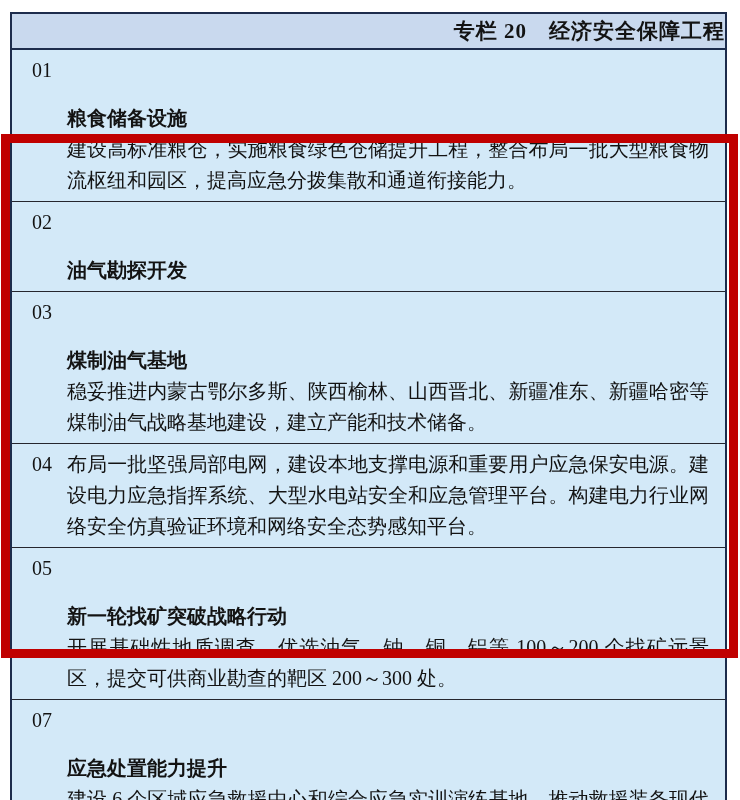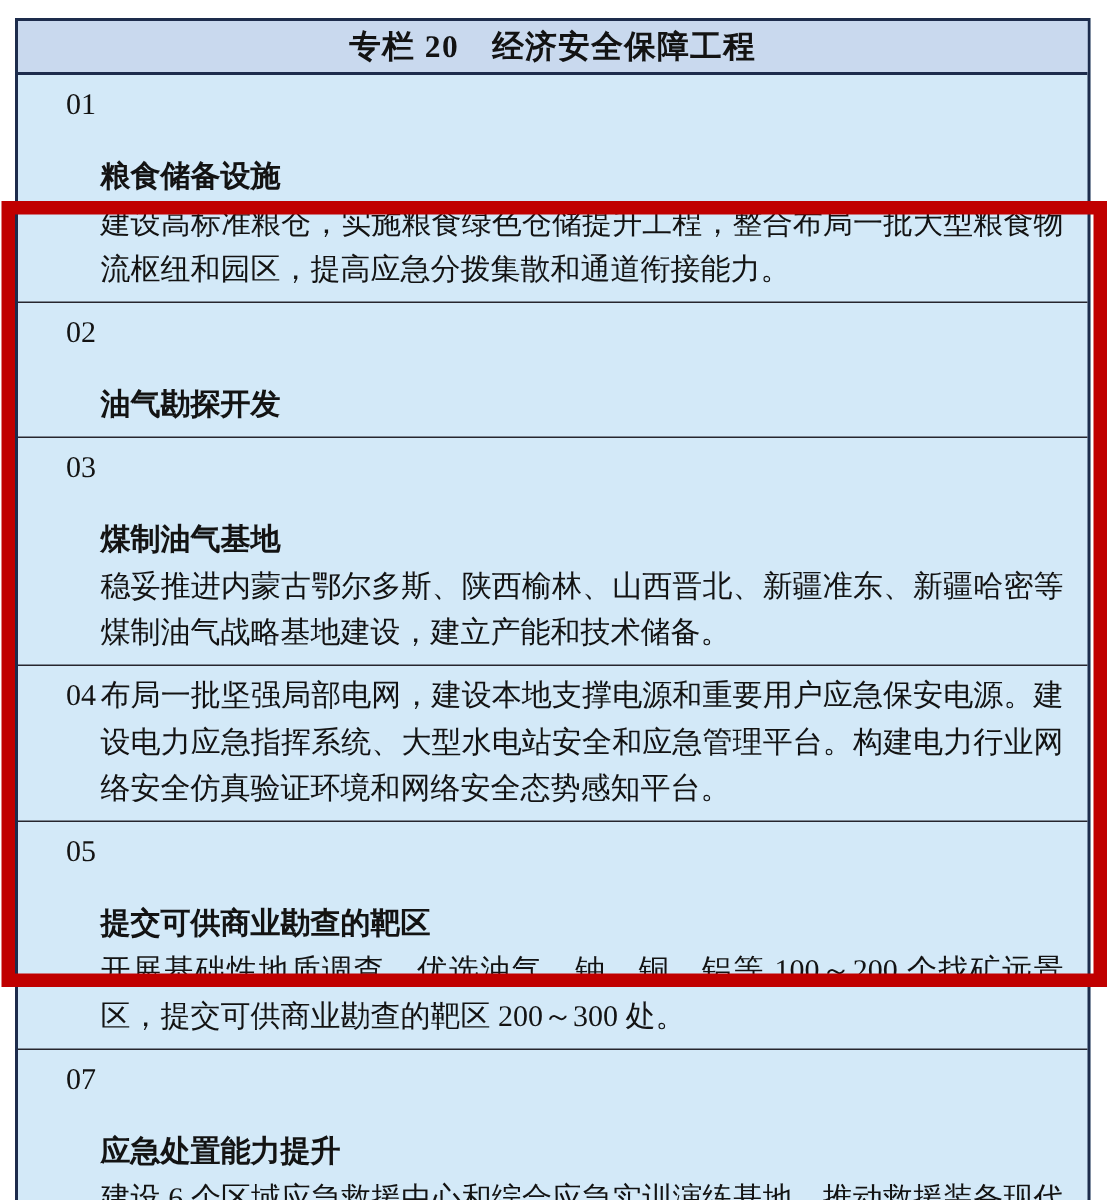--- a/index.html
+++ b/index.html
@@ -19,36 +19,36 @@
     color:var(--text);
   }
   .doc-table{
     position:absolute;left:10px;top:12px;width:713px;
     border:2px solid var(--table-border);
     background:var(--table-bg);
   }
   .table-header{
     background:var(--header-bg);
     border-bottom:2px solid var(--table-border);
-    text-align:center;
+    text-align:right;
     font-weight:bold;
     font-size:21px;
     line-height:21px;
     padding:7px 0 6px 0;
     letter-spacing:1px;
   }
   .section{
     position:relative;
     padding:5px 16px 5px 55px;
     font-size:20px;
     line-height:31px;
   }
   .section + .section{border-top:1px solid var(--divider);}
   .section-num{
-    position:absolute;left:32px;top:5px;
+    position:absolute;left:20px;top:5px;
     font-size:20px;line-height:31px;
   }
   .section-title{
     font-weight:bold;
     margin-top:48px;
   }
   .section-desc{
     text-align:justify;
     text-justify:inter-character;
   }
@@ -84,21 +84,21 @@
     <div class="section-desc">稳妥推进内蒙古鄂尔多斯、陕西榆林、山西晋北、新疆准东、新疆哈密等煤制油气战略基地建设，建立产能和技术储备。</div>
   </div>
 
   <div class="section">
     <span class="section-num">04</span>
     <div class="section-desc">布局一批坚强局部电网，建设本地支撑电源和重要用户应急保安电源。建设电力应急指挥系统、大型水电站安全和应急管理平台。构建电力行业网络安全仿真验证环境和网络安全态势感知平台。</div>
   </div>
 
   <div class="section">
     <span class="section-num">05</span>
-    <div class="section-title">提交可供商业勘查的靶区</div>
+    <div class="section-title">新一轮找矿突破战略行动</div>
     <div class="section-desc">开展基础性地质调查，优选油气、铀、铜、铝等 100～200 个找矿远景区，提交可供商业勘查的靶区 200～300 处。</div>
   </div>
 
   <div class="section">
     <span class="section-num">07</span>
     <div class="section-title">应急处置能力提升</div>
     <div class="section-desc">建设 6 个区域应急救援中心和综合应急实训演练基地。推动救援装备现代化，升级完善中央和地方综合应急物资储备库，建设一批应急物资物流基地。建设 3 座区域核与辐射应急监测物资储备库。</div>
   </div>
 </div>
 

